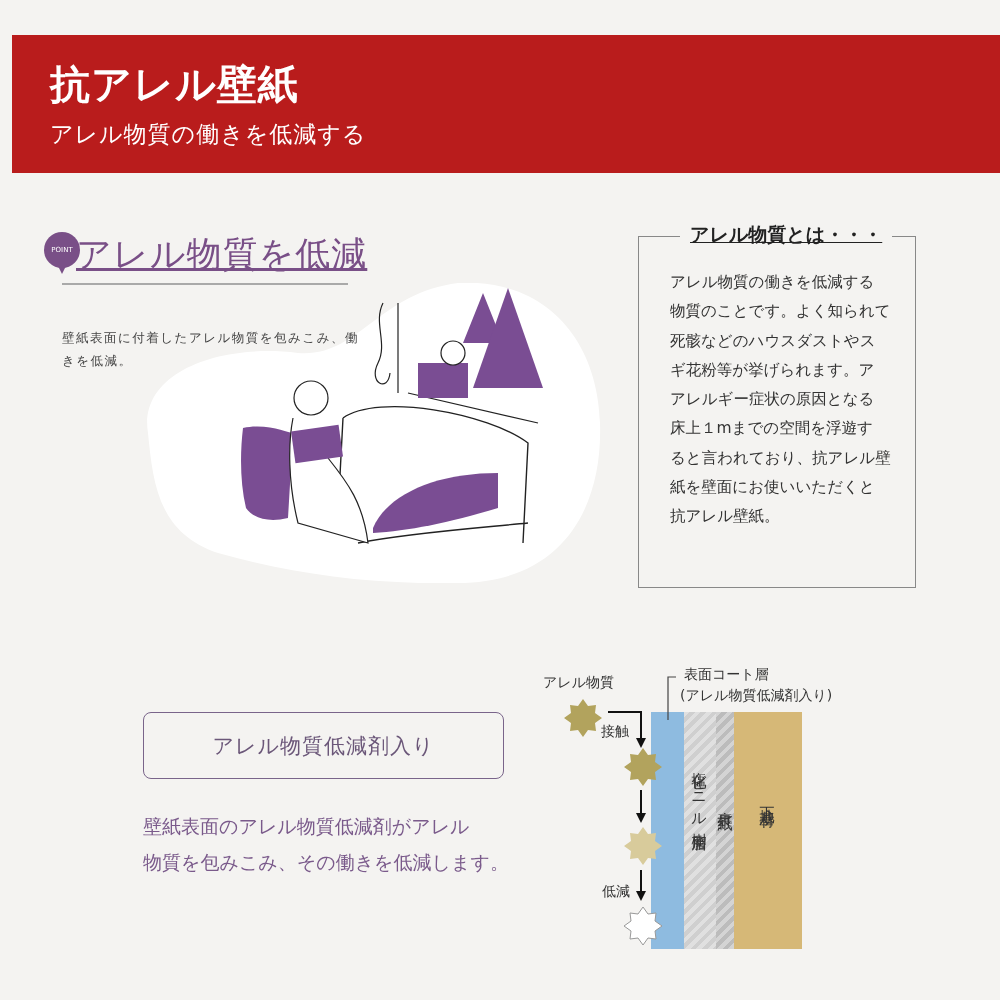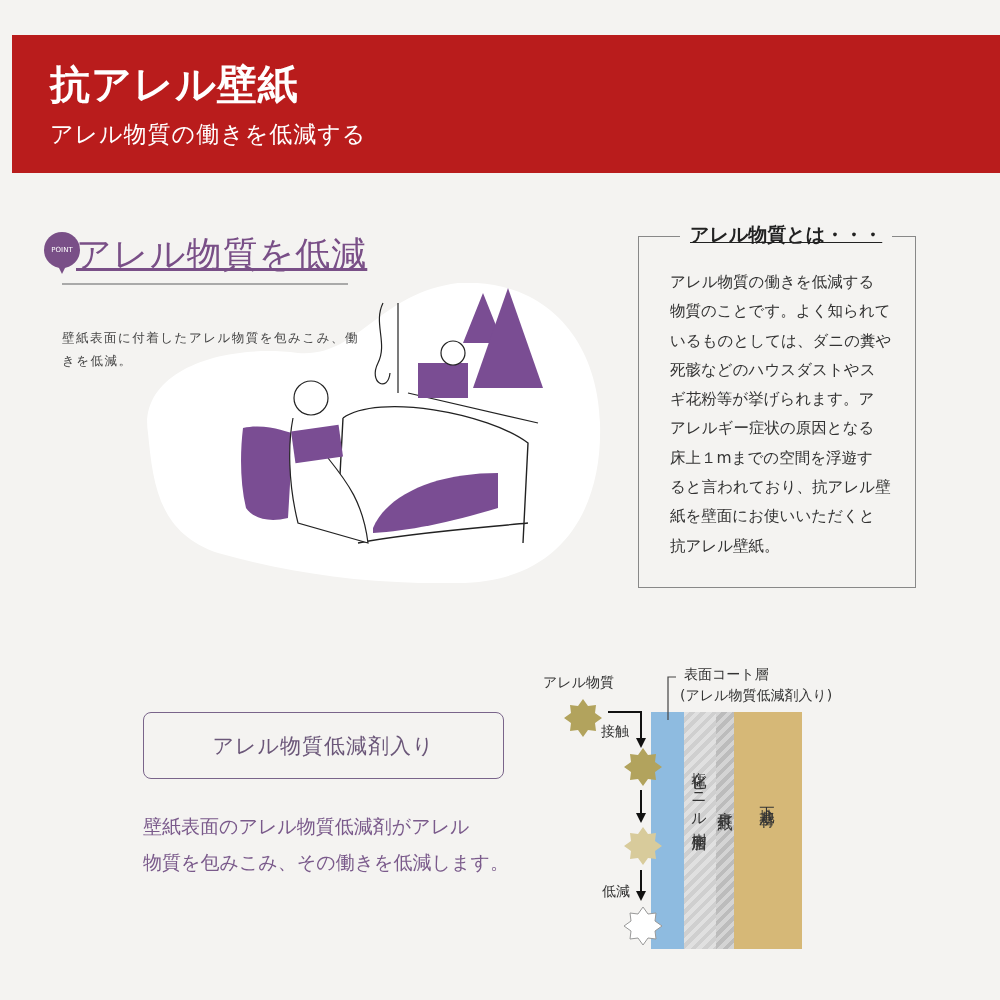--- a/index.html
+++ b/index.html
@@ -59,21 +59,20 @@
 <div class="abs point-badge">POINT</div>
 <div class="abs point-title">アレル物質を低減</div>
 <div class="abs point-rule"></div>
 <div class="abs point-desc">壁紙表面に付着したアレル物質を包みこみ、働きを低減。</div>
 
 <div class="abs info-box"></div>
 <div class="abs info-title">アレル物質とは・・・</div>
 <div class="abs info-body">
   <div>アレル物質の働きを低減する</div>
   <div>物質のことです。よく知られて</div>
-  <div>いるものとしては、ダニの糞や</div>
   <div>死骸などのハウスダストやス</div>
   <div>ギ花粉等が挙げられます。ア</div>
   <div>アレルギー症状の原因となる</div>
   <div>床上１mまでの空間を浮遊す</div>
   <div>ると言われており、抗アレル壁</div>
   <div>紙を壁面にお使いいただくと</div>
   <div>抗アレル壁紙。</div>
 </div>
 
 <div class="abs mech-btn">アレル物質低減剤入り</div>

